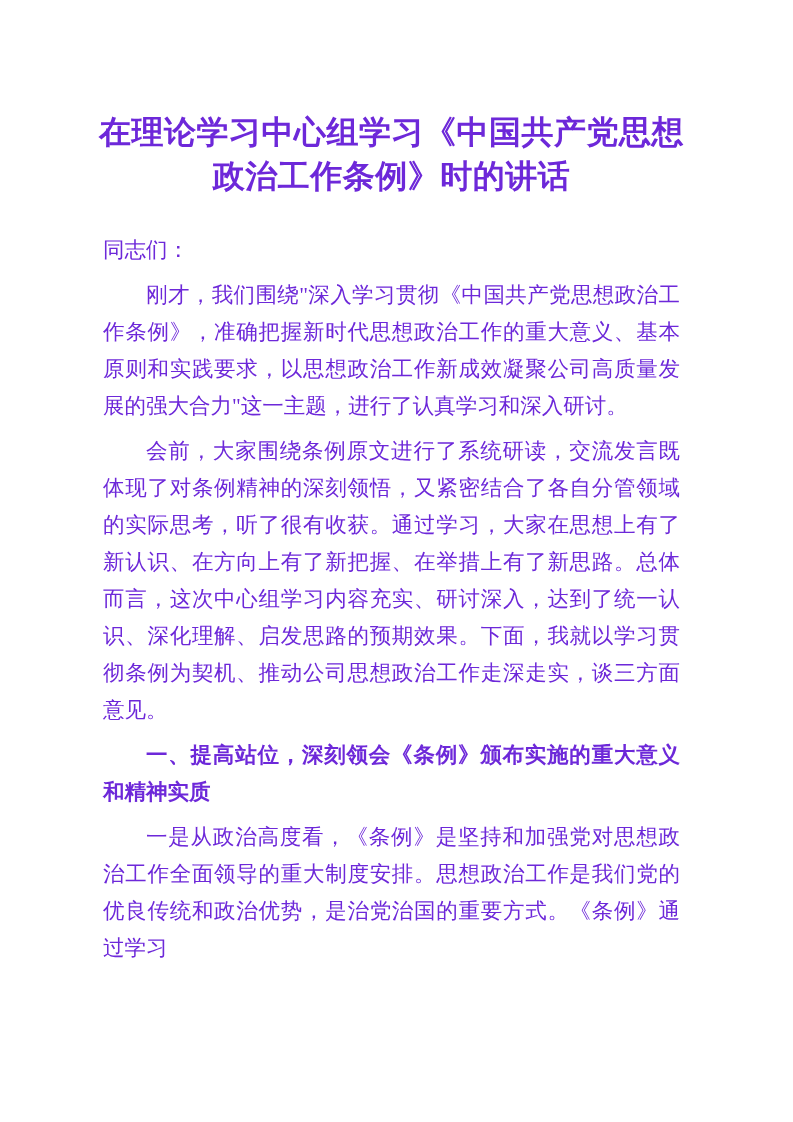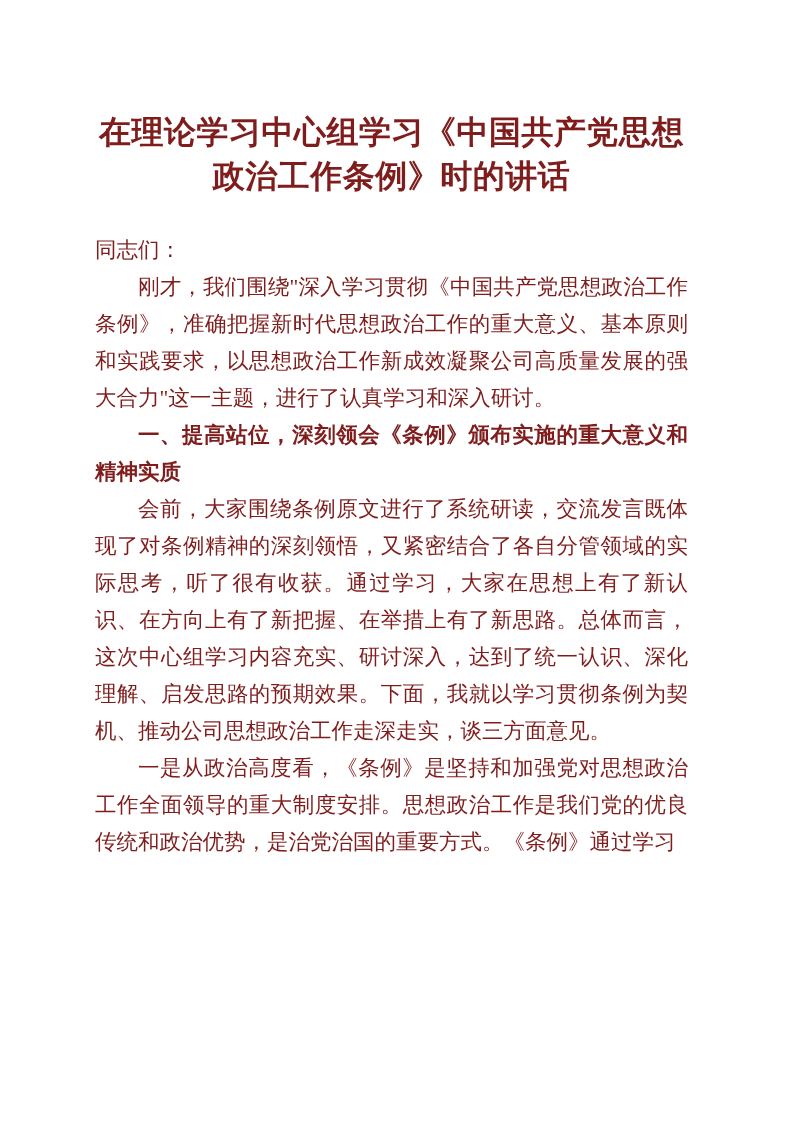--- a/index.html
+++ b/index.html
@@ -8,34 +8,34 @@
     background: #ffffff;
   }
   .page {
     position: relative;
     width: 793px;
     height: 1122px;
     box-sizing: border-box;
     padding: 0 105px 0 95px;
     background: #ffffff;
     overflow: hidden;
-    color: #7f1d1d;
+    color: #6d28d9;
     font-family: "Liberation Serif", "DejaVu Serif", serif;
   }
   .doc-title {
     margin: 110px 0 34px 0;
     font-size: 32px;
     line-height: 44px;
     font-weight: bold;
     text-align: center;
     letter-spacing: 0.5px;
     font-family: "Liberation Serif", "DejaVu Serif", serif;
   }
   .para {
-    margin: 0;
+    margin: 8px;
     font-size: 21.5px;
     line-height: 37px;
     text-align: justify;
     text-justify: inter-ideograph;
     text-indent: 2em;
     word-break: normal;
     overflow-wrap: break-word;
   }
   .para.salutation {
     text-indent: 0;
@@ -47,19 +47,19 @@
 </head>
 <body>
 
 <div class="page">
   <h1 class="doc-title">在理论学习中心组学习《中国共产党思想政治工作条例》时的讲话</h1>
 
   <p class="para salutation">同志们：</p>
 
   <p class="para">刚才，我们围绕"深入学习贯彻《中国共产党思想政治工作条例》，准确把握新时代思想政治工作的重大意义、基本原则和实践要求，以思想政治工作新成效凝聚公司高质量发展的强大合力"这一主题，进行了认真学习和深入研讨。</p>
 
+  <p class="para">会前，大家围绕条例原文进行了系统研读，交流发言既体现了对条例精神的深刻领悟，又紧密结合了各自分管领域的实际思考，听了很有收获。通过学习，大家在思想上有了新认识、在方向上有了新把握、在举措上有了新思路。总体而言，这次中心组学习内容充实、研讨深入，达到了统一认识、深化理解、启发思路的预期效果。下面，我就以学习贯彻条例为契机、推动公司思想政治工作走深走实，谈三方面意见。</p>
+
   <p class="para heading">一、提高站位，深刻领会《条例》颁布实施的重大意义和精神实质</p>
-
-  <p class="para">会前，大家围绕条例原文进行了系统研读，交流发言既体现了对条例精神的深刻领悟，又紧密结合了各自分管领域的实际思考，听了很有收获。通过学习，大家在思想上有了新认识、在方向上有了新把握、在举措上有了新思路。总体而言，这次中心组学习内容充实、研讨深入，达到了统一认识、深化理解、启发思路的预期效果。下面，我就以学习贯彻条例为契机、推动公司思想政治工作走深走实，谈三方面意见。</p>
 
 
   <p class="para">一是从政治高度看，《条例》是坚持和加强党对思想政治工作全面领导的重大制度安排。思想政治工作是我们党的优良传统和政治优势，是治党治国的重要方式。《条例》通过学习</p>
 </div>
 
 </body></html>

